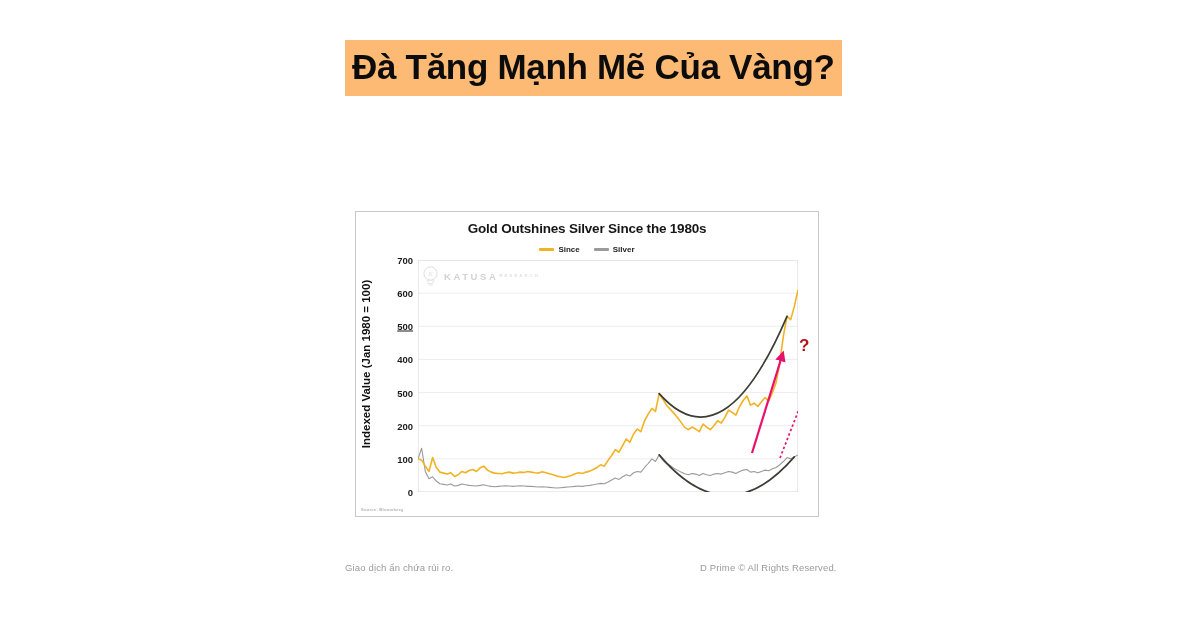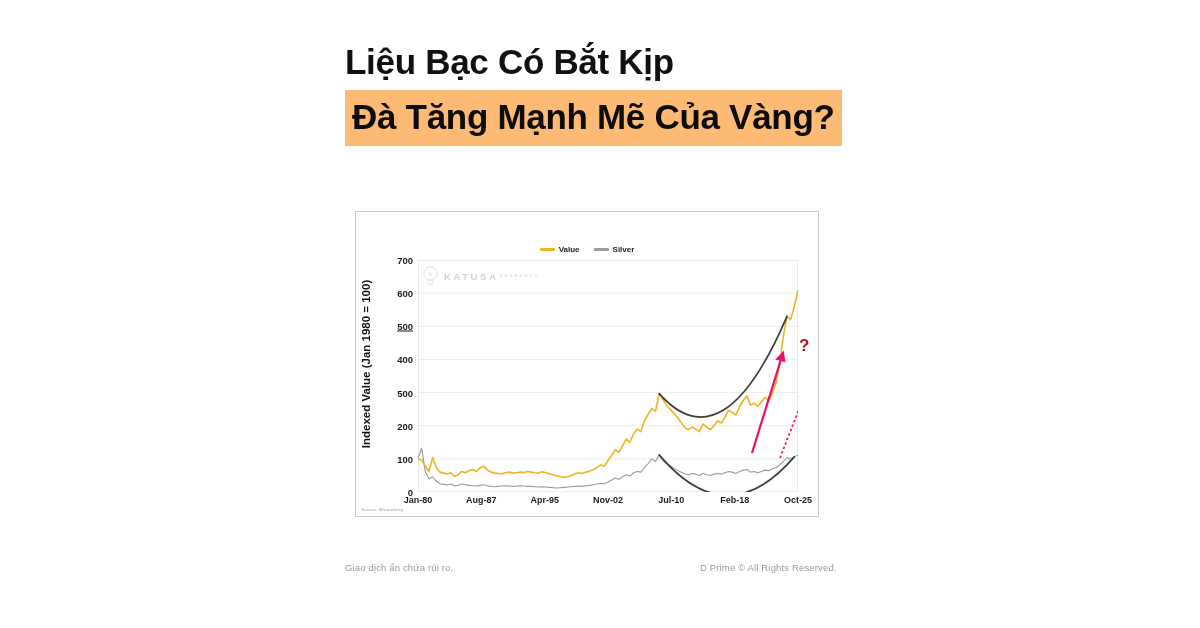--- a/index.html
+++ b/index.html
@@ -207,33 +207,33 @@
     letter-spacing: 0.15px;
     font-family: "Liberation Sans", sans-serif;
   }
   #footer-left  { left: 345px; }
   #footer-right { left: 700px; }
 </style>
 </head>
 <body>
 
 <div id="headline">
-  <div class="headline-line1">Liệu Bạc Có Bắt Kịp</div>
   <div class="headline-line2-wrap">
     <span class="headline-line2">Đà Tăng Mạnh Mẽ Của Vàng?</span>
   </div>
 </div>
 
 <div id="chart-card">
 
+  <div id="chart-title">Gold Outshines Silver Since the 1980s</div>
 
   <div id="chart-legend">
     <div class="legend-item">
       <span class="legend-swatch" style="background:#F0B323"></span>
-      <span>Value</span>
+      <span>Since</span>
     </div>
     <div class="legend-item">
       <span class="legend-swatch" style="background:#9a9a9a"></span>
       <span>Silver</span>
     </div>
   </div>
 
   <div id="y-axis-title">Indexed Value (Jan 1980 = 100)</div>
 
   <div id="plot-area">
@@ -268,29 +268,20 @@
         <div class="ytick" style="top: 198.857px; text-align: right;">100</div>
         <div class="ytick" style="top: 165.714px;">200</div>
         <div class="ytick" style="top: 132.571px;">500</div>
         <div class="ytick" style="top: 99.4286px;">400</div>
         <div class="ytick" style="top: 66.2857px; text-decoration: underline;">500</div>
         <div class="ytick" style="top: 33.1429px;">600</div>
         <div class="ytick" style="top: 0px;">700</div>
       </div>
   </div>
 
-  <div id="x-axis-labels">
-      <div class="xtick" style="left: 0px;">Jan-80</div>
-      <div class="xtick" style="left: 63.3333px;">Aug-87</div>
-      <div class="xtick" style="left: 126.667px;">Apr-95</div>
-      <div class="xtick" style="left: 190px;">Nov-02</div>
-      <div class="xtick" style="left: 253.333px;">Jul-10</div>
-      <div class="xtick" style="left: 316.667px;">Feb-18</div>
-      <div class="xtick" style="left: 380px;">Oct-25</div>
-    </div>
 
   <div id="watermark">
     <svg width="17" height="21" viewBox="0 0 17 21">
       <circle cx="8.5" cy="7.5" r="6.6" fill="none" stroke="#bdbdbd" stroke-width="1"></circle>
       <text x="8.5" y="10.4" font-size="7" font-style="italic" font-family="Liberation Serif, serif" fill="#bdbdbd" text-anchor="middle">K</text>
       <path d="M5.3 14.2 h6.4 l-0.9 3.4 h-4.6 Z" fill="none" stroke="#c7c7c7" stroke-width="0.9"></path>
       <line x1="6.4" y1="19.1" x2="10.6" y2="19.1" stroke="#c7c7c7" stroke-width="0.9"></line>
     </svg>
     <span class="wm-text">
       <span class="wm-name">KATUSA</span>

